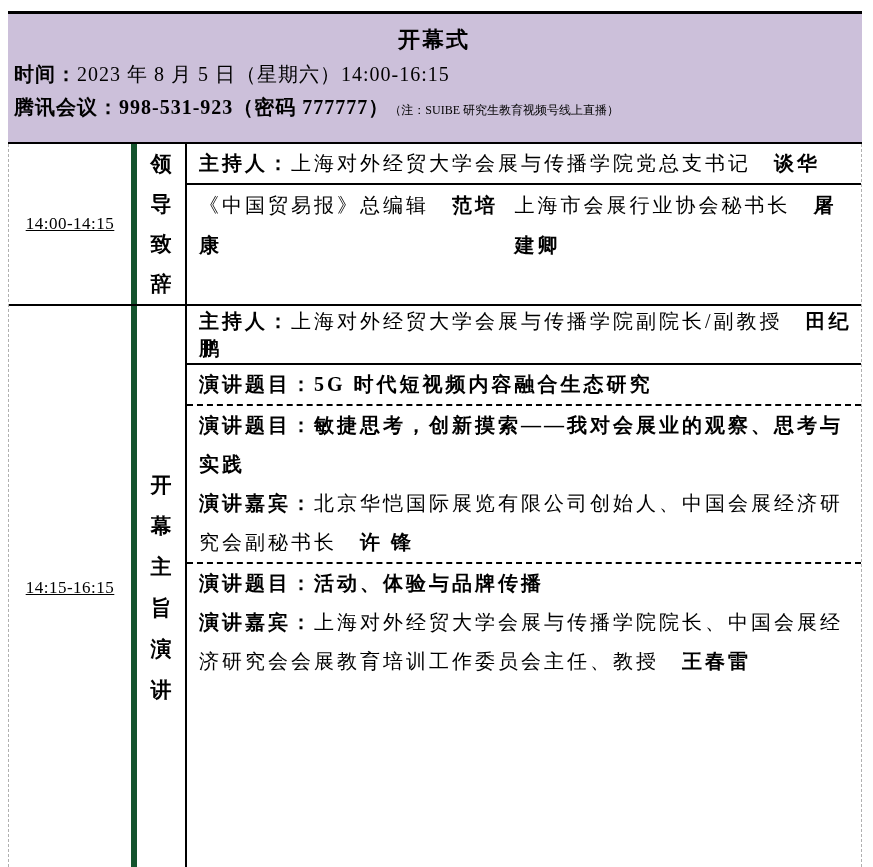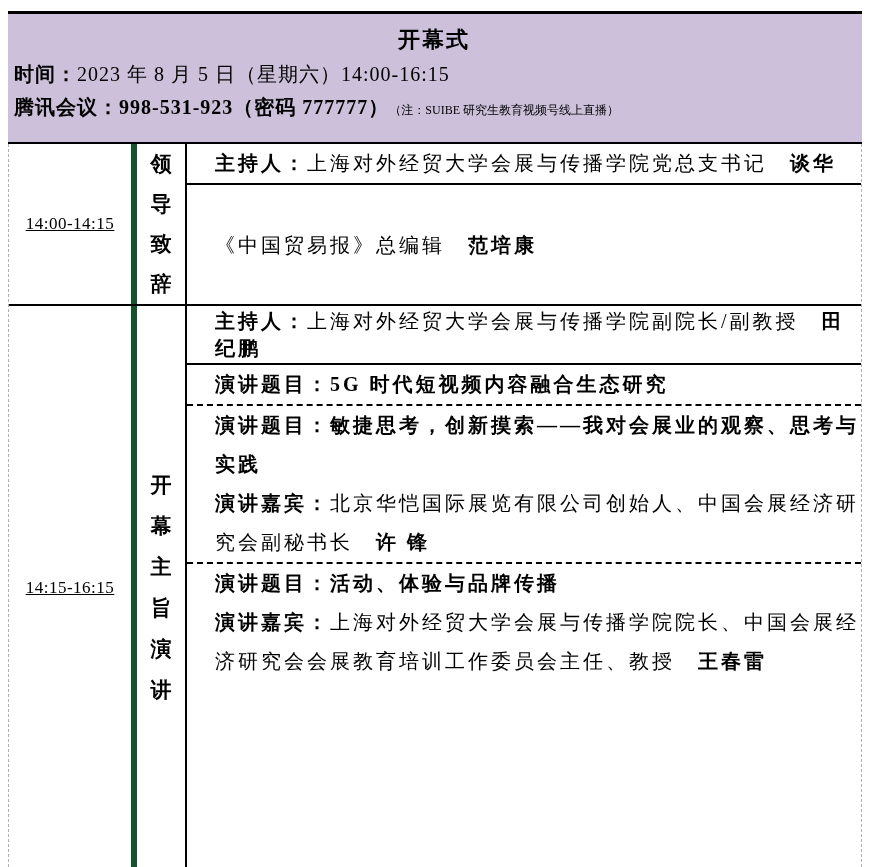--- a/index.html
+++ b/index.html
@@ -54,28 +54,28 @@
   }
   .row-0 .stage-char { line-height:40px; }
   .row-1 .stage-char { line-height:41px; }
 
   .cell.content { flex:1; display:flex; flex-direction:column; overflow:hidden; }
 
   .block { flex:none; }
   .block.host { display:flex; flex-direction:column; justify-content:center; }
   .row-0 .block.host { height:41px; }
   .row-1 .block.host { height:59px; }
-  .block.fill { flex:1; display:flex; flex-direction:column; justify-content:space-around; }
+  .block.fill { flex:1; display:flex; flex-direction:row; justify-content:space-around; }
 
   .sep-solid  { border-bottom:2px solid #000; }
   .sep-dashed { border-bottom:2px dashed #000; }
 
   .para {
     font-size:20px; letter-spacing:3px;
-    padding-left:28px; padding-right:2px;
+    padding-left:12px; padding-right:2px;
   }
   .row-0 .para { line-height:40px; }
   .row-1 .para { line-height:39px; }
   .block.host .para { line-height:inherit; }
   .b { font-weight:bold; }
 </style>
 </head>
 <body>
 
 <div class="table-wrap">
@@ -92,20 +92,21 @@
           <span class="stage-char">导</span>
           <span class="stage-char">致</span>
           <span class="stage-char">辞</span>
         </div>
         <div class="cell content">
           <div class="block host sep-solid">
             <p class="para"><span class="b">主持人：</span><span>上海对外经贸大学会展与传播学院党总支书记</span><span class="b">　谈华</span></p>
           </div>
           <div class="block fill">
             <p class="para"><span>《中国贸易报》总编辑</span><span class="b">　范培康</span></p>
+            <p class="para"><span>上海市会展行业协会秘书长</span><span class="b">　屠建卿</span></p>
           </div>
         </div>
       </div>
       <div class="row row-1">
         <div class="cell time">14:15-16:15</div>
         <div class="cell stage">
           <span class="stage-char">开</span>
           <span class="stage-char">幕</span>
           <span class="stage-char">主</span>
           <span class="stage-char">旨</span>

